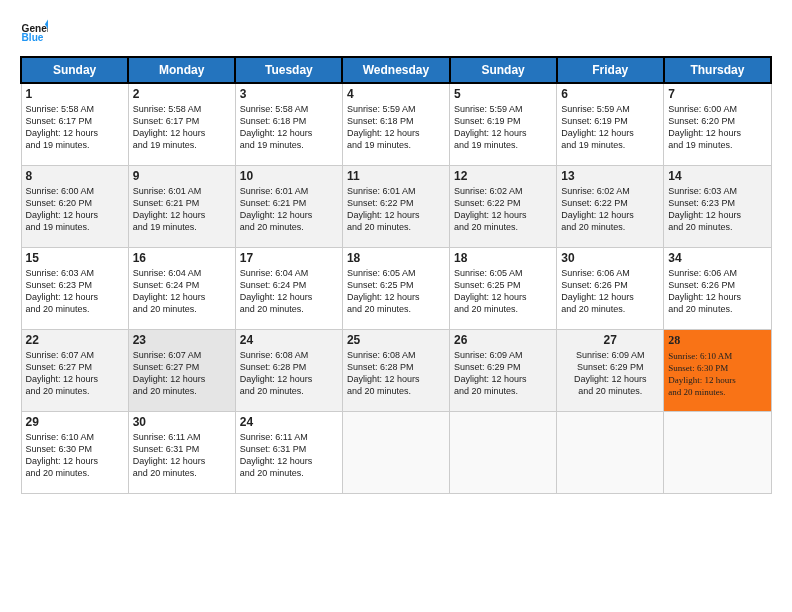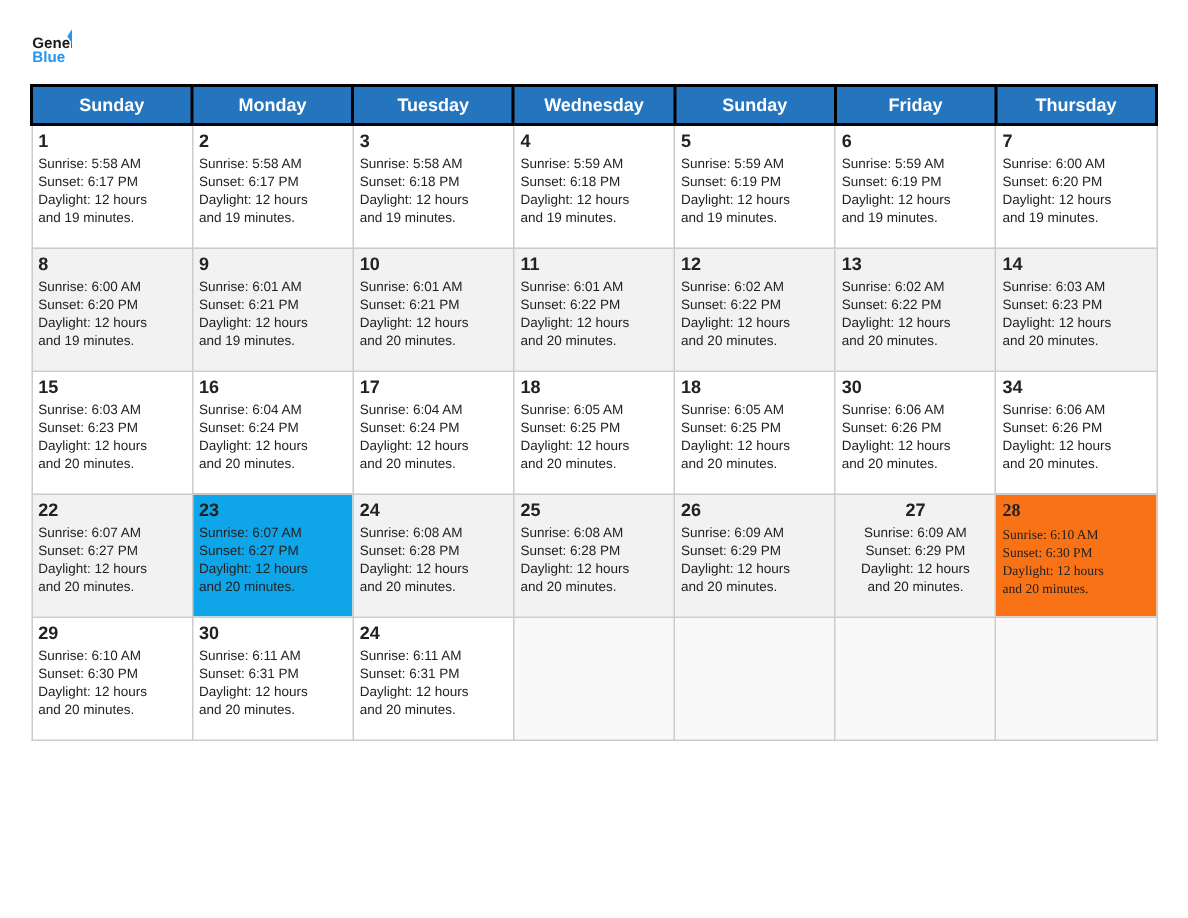--- a/index.html
+++ b/index.html
@@ -269,21 +269,21 @@
           </td>
         </tr>
         <tr>
           <td style="background: rgb(242, 242, 242);">
             <span class="day-num">22</span>
             <div class="day-info" style="white-space: pre-line;">Sunrise: 6:07 AM
 Sunset: 6:27 PM
 Daylight: 12 hours
 and 20 minutes.</div>
           </td>
-          <td style="background: #0ea5e9;">
+          <td style="background: #e5e5e5;">
             <span class="day-num">23</span>
             <div class="day-info" style="white-space: pre-line;">Sunrise: 6:07 AM
 Sunset: 6:27 PM
 Daylight: 12 hours
 and 20 minutes.</div>
           </td>
           <td style="background: rgb(242, 242, 242);">
             <span class="day-num">24</span>
             <div class="day-info" style="white-space: pre-line;">Sunrise: 6:08 AM
 Sunset: 6:28 PM

